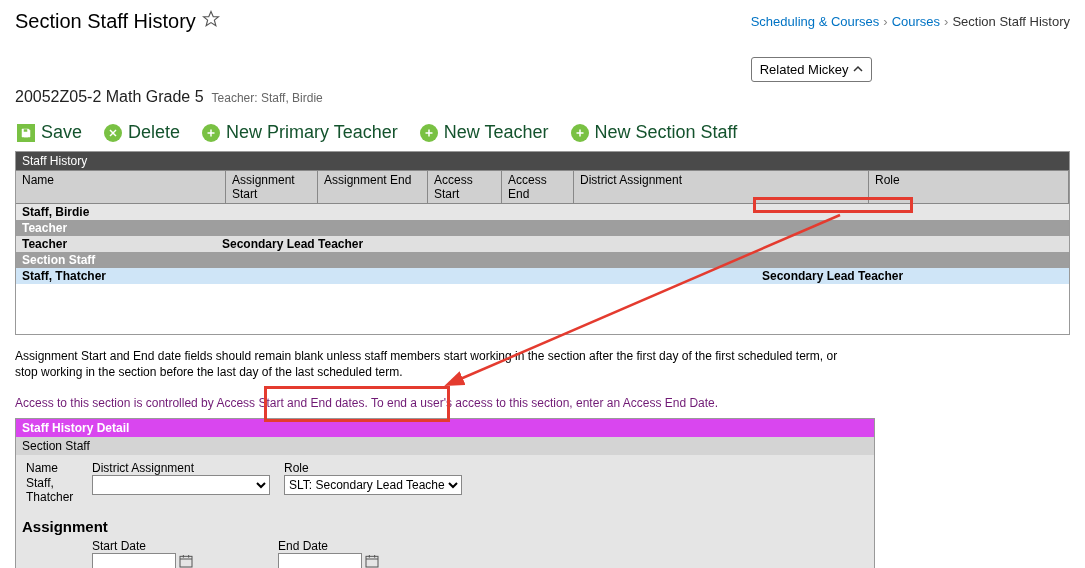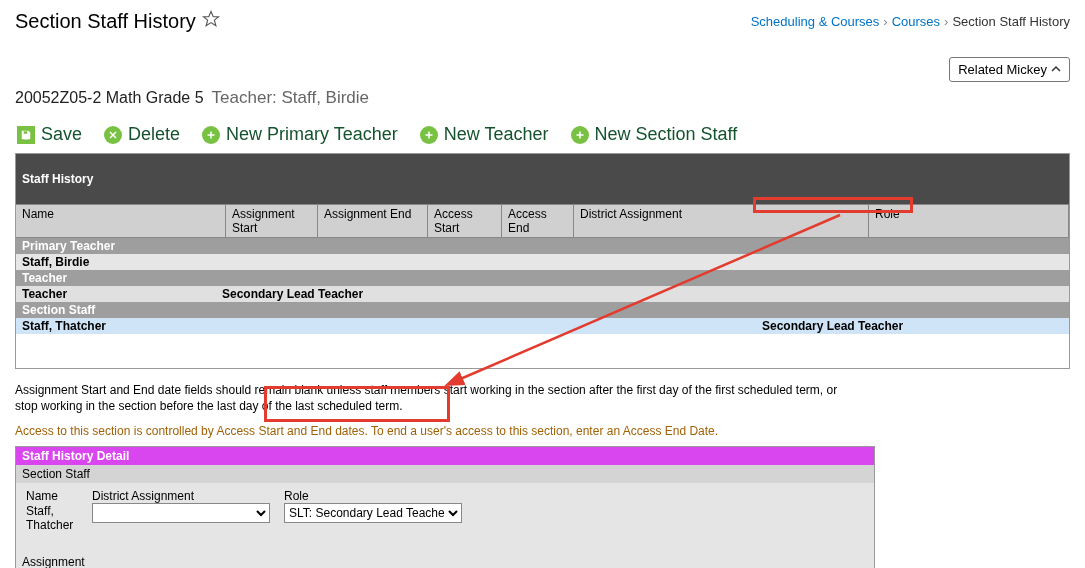--- a/index.html
+++ b/index.html
@@ -55,21 +55,21 @@
   }
   .related-tools svg { width: 10px; height: 10px; }
   .subtitle {
     font-size: 16px;
     margin-top: 6px;
     display: flex;
     gap: 8px;
     align-items: baseline;
   }
   .subtitle .course { color: #222; }
-  .subtitle .teacher { color: #666; font-size: 17px; }
+  .subtitle .teacher { color: #666; font-size: 12px; }
 
   
   .toolbar {
     display: flex;
     gap: 18px;
     margin: 14px 0 6px 0;
     align-items: center;
   }
   .tb-btn {
     display: flex;
@@ -89,22 +89,22 @@
 
   
   .grid-wrap {
     border: 1px solid #999;
     margin-top: 2px;
     position: relative;
   }
   .grid-title {
     background: #4a4a4a;
     color: #fff;
-    font-weight: bold;
-    padding: 18px 6px;
+    font-weight: normal;
+    padding: 2px 6px;
     font-size: 12px;
   }
   .grid-head {
     display: flex;
     background: #d0d0d0;
     border-top: 1px solid #888;
     border-bottom: 1px solid #888;
     font-size: 12px;
   }
   .grid-head div {
@@ -141,42 +141,42 @@
   .grid-body-scroll {
     position:relative;
     height: 130px;
     overflow-y: scroll;
     background:#fff;
   }
   .grid-rows { }
 
   
   .help1 { margin-top: 14px; font-size: 12px; max-width: 840px; line-height:1.3; }
-  .help2 { margin-top: 10px; font-size: 12px; max-width: 840px; color:#a16207; line-height:1.3; }
+  .help2 { margin-top: 16px; font-size: 12px; max-width: 840px; color:#701a75; line-height:1.3; }
 
   
   .detail { border:1px solid #999; margin-top:6px; background:#e5e5e5; width: 860px; }
   .detail .panel-title {
     background:#d946ef; color:#fff; font-weight:bold; padding:2px 6px; font-size:12px;
   }
   .detail .panel-sub {
     background:#d4d4d4; padding:2px 6px; font-size:12px;
   }
   .detail-body { padding: 6px 6px 12px 6px; }
   .drow { display:flex; align-items:flex-start; gap: 0px; }
   .dcell { display:flex; flex-direction:column; padding: 0 4px;}
   .dcell.namecell { width: 66px; }
   .dcell.districtcell { width: 192px; }
   .dcell.rolecell { width: 190px; }
   .dlabel { font-size: 12px; }
   .dval { font-size: 12px; padding-top:1px;}
   select.form-sel {
     font-size: 12px; border:1px solid #888; background:#fff; height:20px;
   }
-  .assignment-header { font-weight:normal; font-size:12px; margin-top:23px; }
+  .assignment-header { font-weight:bold; font-size:15px; margin-top:14px; }
   .assign-grid { display:flex; gap: 0px; margin-top:4px;}
   .assign-col { display:flex; flex-direction:column; padding:0 4px;}
   .assign-col.first { margin-left: 66px; width:186px;}
   .assign-col.second { width:186px;}
   .date-input-wrap { display:flex; align-items:center; gap:2px; }
   input.form-inp {
     width: 84px; height: 20px; border:1px solid #888; font-size:12px; background:#fff;
   }
   .cal-icon svg { width:16px; height:16px; }
 
@@ -195,21 +195,21 @@
     <div class="title-block">
       <div class="page-title">
         <span>Section Staff History</span>
         <span class="star-icon">
           <svg viewBox="0 0 24 24" fill="none" stroke="#555" stroke-width="1.5">
             <polygon points="12,2 15,9 22,9 16.5,13.5 18.5,21 12,16.8 5.5,21 7.5,13.5 2,9 9,9"></polygon>
           </svg>
         </span>
       </div>
     </div>
-    <div style="display:flex;flex-direction:column;align-items:flex-end;">
+    <div style="display:flex;flex-direction:column;align-items:flex-start;">
       <div class="breadcrumb">
         <a href="#">Scheduling &amp; Courses</a>
         <span class="chev">›</span>
         <a href="#">Courses</a>
         <span class="chev">›</span>
         <span class="current">Section Staff History</span>
       </div>
       <div class="related-tools">
         <span>Related Mickey</span>
         <span>
@@ -280,21 +280,20 @@
       <div class="col-astart">Assignment Start</div>
       <div class="col-aend">Assignment End</div>
       <div class="col-accstart">Access Start</div>
       <div class="col-accend">Access End</div>
       <div class="col-district">District Assignment</div>
       <div class="col-role">Role</div>
     </div>
 
     <div class="grid-body-scroll">
       <div class="grid-rows">
-        <div class="grid-section">Primary Teacher</div>
         <div class="grid-row">
           <span class="gr-name">Staff, Birdie</span>
           <span class="gr-district"></span>
           <span class="gr-role"></span>
         </div>
 
         <div class="grid-section">Teacher</div>
         <div class="grid-row alt">
           <span class="gr-district">Teacher</span>
           <span class="gr-role">Secondary Lead Teacher</span>

